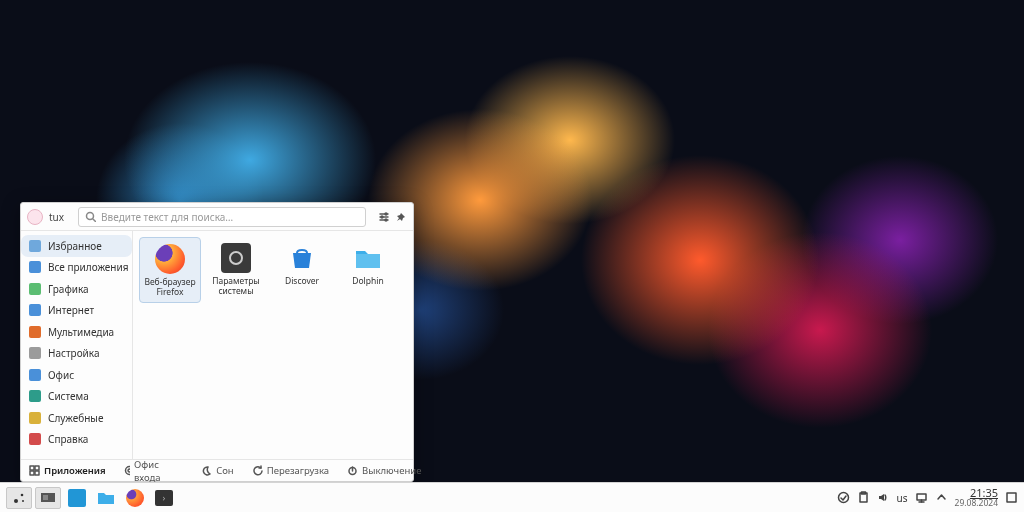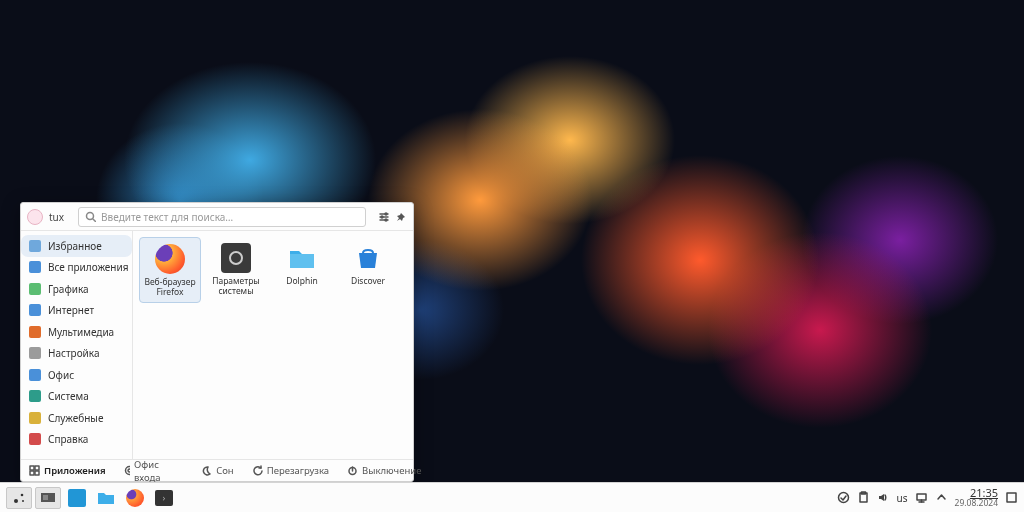--- a/index.html
+++ b/index.html
@@ -135,31 +135,31 @@
         <div class="app">
           <div class="aico">
             <div style="width:100%;height:100%;background:#3a3a3a;border-radius:4px;display:flex;align-items:center;justify-content:center;">
               <div style="width:14px;height:14px;border:2px solid #ccc;border-radius:50%;"></div>
             </div>
           </div>
           <span>Параметры системы</span>
         </div>
         <div class="app">
           <div class="aico"><svg width="30" height="30">
+              <path d="M6 10h18l-2 15H8z" fill="#2981d9"></path>
+              <path d="M10 10c0-4 10-4 10 0" stroke="#2981d9" fill="none" stroke-width="2"></path>
+            </svg></div>
+          <span>Discover</span>
+        </div>
+        <div class="app">
+          <div class="aico"><svg width="30" height="30">
               <path d="M3 8h9l3 3h12v14H3z" fill="#3daee9"></path>
               <rect x="3" y="11" width="24" height="14" fill="#5fc0ef"></rect>
             </svg></div>
           <span>Dolphin</span>
-        </div>
-        <div class="app">
-          <div class="aico"><svg width="30" height="30">
-              <path d="M6 10h18l-2 15H8z" fill="#2981d9"></path>
-              <path d="M10 10c0-4 10-4 10 0" stroke="#2981d9" fill="none" stroke-width="2"></path>
-            </svg></div>
-          <span>Discover</span>
         </div>
       </div>
   </div>
   <div class="ln-foot">
     <span class="tab active">
       <svg>
           <rect x="1" y="1" width="4" height="4"></rect>
           <rect x="6" y="1" width="4" height="4"></rect>
           <rect x="1" y="6" width="4" height="4"></rect>
           <rect x="6" y="6" width="4" height="4"></rect>

